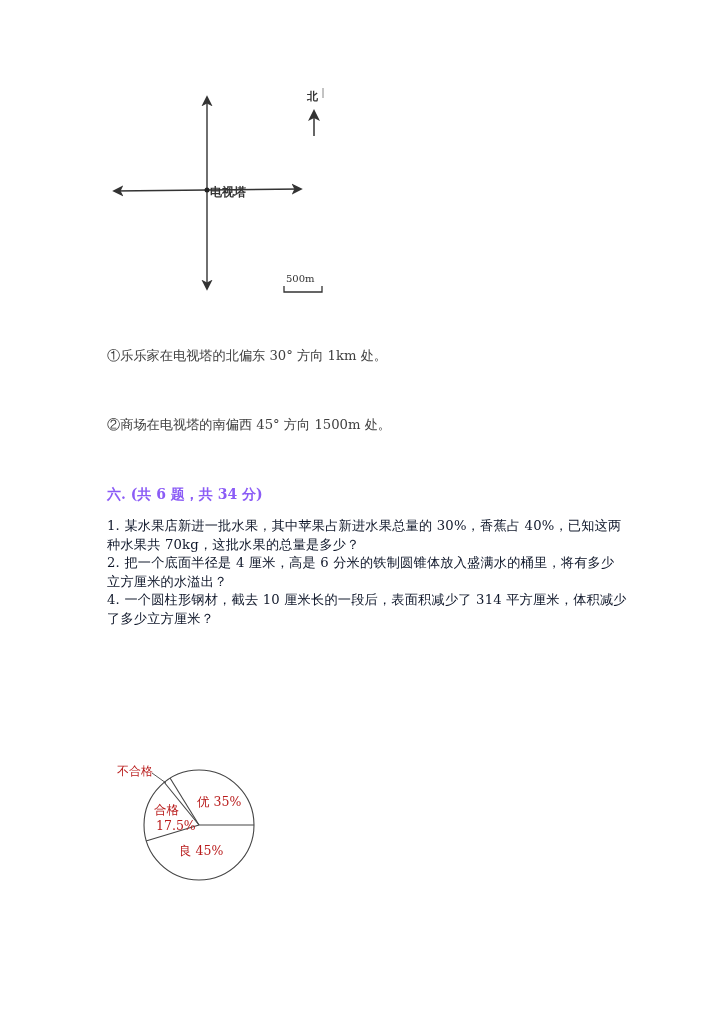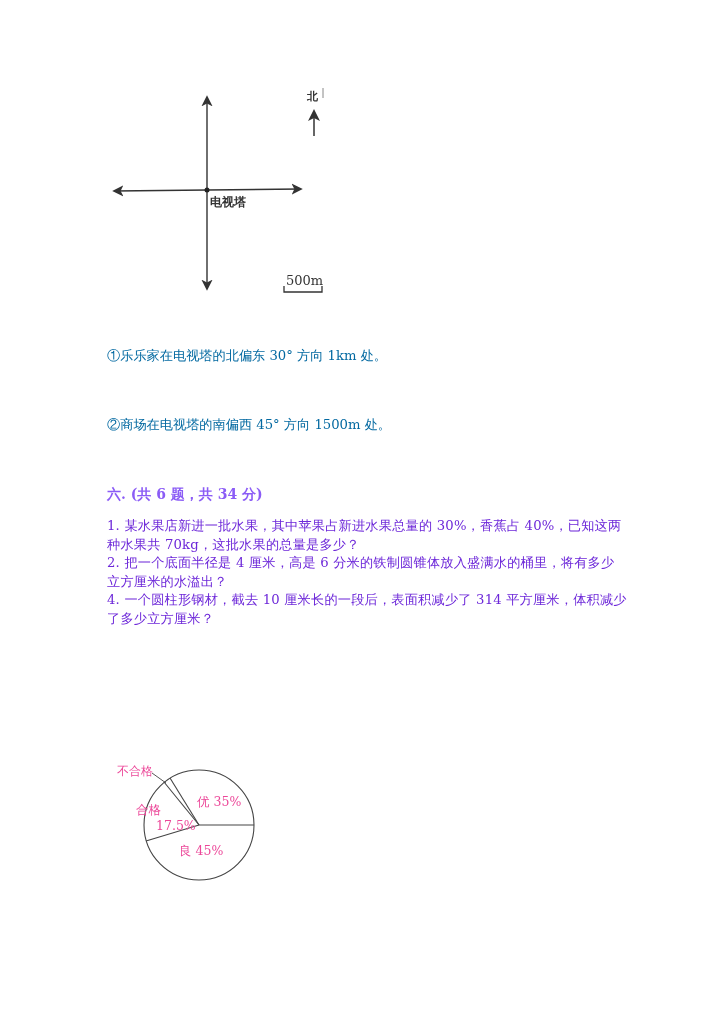--- a/index.html
+++ b/index.html
@@ -1,23 +1,23 @@
 <!DOCTYPE html>
 <html><head>
 <meta charset="utf-8">
 <style>
   html, body { margin: 0; padding: 0; background: #ffffff; }
   body { width: 720px; height: 1018px; position: relative; overflow: hidden;
          font-family: "DejaVu Serif", "Liberation Serif", serif; color: #222; }
   .abs { position: absolute; }
   .map-label { font-size: 12px; font-weight: bold; color: #333; }
-  .q-line { font-size: 13.2px; line-height: 18.5px; color: #6d28d9; letter-spacing: 0.2px; }
-  .item { position: absolute; left: 107px; width: 520px; font-size: 13.2px; color: #0369a1; }
+  .q-line { font-size: 13.2px; line-height: 18.5px; color: #0f172a; letter-spacing: 0.2px; }
+  .item { position: absolute; left: 107px; width: 520px; font-size: 13.2px; color: #404040; }
   .section-title { font-weight: bold; font-size: 14px; color: #8b5cf6; }
-  .pie-label { font-size: 12.5px; color: #ec4899; }
+  .pie-label { font-size: 12.5px; color: #b91c1c; }
   .questions { position: absolute; left: 107px; top: 517px; width: 520px; }
   .question { margin: 0; }
 </style>
 </head>
 <body>
 
 <div class="abs" style="left:100px; top:80px; width:250px; height:230px;">
   <svg width="250" height="230" viewBox="0 0 250 230">
     <defs>
       <marker id="ah" markerWidth="8" markerHeight="8" refX="6" refY="4" orient="auto">
@@ -30,23 +30,23 @@
 
     <line x1="107" y1="110" x2="15" y2="111" stroke="#333" stroke-width="1.4" marker-end="url(#ah)"></line>
     <line x1="107" y1="110" x2="200" y2="109" stroke="#333" stroke-width="1.4" marker-end="url(#ah)"></line>
     <circle cx="107" cy="110" r="2.5" fill="#222"></circle>
 
     <line x1="214" y1="56" x2="214" y2="32" stroke="#333" stroke-width="1.5" marker-end="url(#ah)"></line>
     <line x1="223" y1="8" x2="223" y2="18" stroke="#888" stroke-width="1"></line>
 
     <path d="M184,206 L184,212 L222,212 L222,206" fill="none" stroke="#333" stroke-width="1.3"></path>
   </svg>
-  <span class="abs map-label" style="left:110px; top:114px;">电视塔</span>
+  <span class="abs map-label" style="left:110px; top:104px;">电视塔</span>
   <span class="abs map-label" style="left:207px; top:9px; font-size:11px;">北</span>
-  <span class="abs" style="left:186px; top:193px; font-size:13px; color:#333;">500m</span>
+  <span class="abs" style="left:186px; top:193px; font-size:10px; color:#333;">500m</span>
 </div>
 
 <div class="item" style="top:347px;">
   <span>①</span><span>乐乐家在电视塔的北偏东 30° 方向 1km 处。</span>
 </div>
 <div class="item" style="top:416px;">
   <span>②</span><span>商场在电视塔的南偏西 45° 方向 1500m 处。</span>
 </div>
 
 <div class="abs section-title" style="left:107px; top:486px;">六. (共 6 题，共 34 分)</div>
@@ -65,17 +65,17 @@
     <line x1="99" y1="70" x2="154" y2="70" stroke="#444" stroke-width="1.1"></line>
 
     <line x1="99" y1="70" x2="46" y2="86" stroke="#444" stroke-width="1.1"></line>
 
     <line x1="99" y1="70" x2="64" y2="27" stroke="#444" stroke-width="1.1"></line>
     <line x1="99" y1="70" x2="70" y2="23" stroke="#444" stroke-width="1.1"></line>
 
     <line x1="52" y1="18" x2="66" y2="28" stroke="#444" stroke-width="0.9"></line>
   </svg>
   <span class="abs pie-label" style="left:17px; top:8px; font-size:12px;">不合格</span>
-  <span class="abs pie-label" style="left:36px; top:47px;">合格</span>
+  <span class="abs pie-label" style="left:54px; top:47px;">合格</span>
   <span class="abs pie-label" style="left:45px; top:63px;margin-left:11px;">17.5%</span>
   <span class="abs pie-label" style="left:97px; top:39px;">优 35%</span>
   <span class="abs pie-label" style="left:79px; top:88px;">良 45%</span>
 </div>
 
 </body></html>

